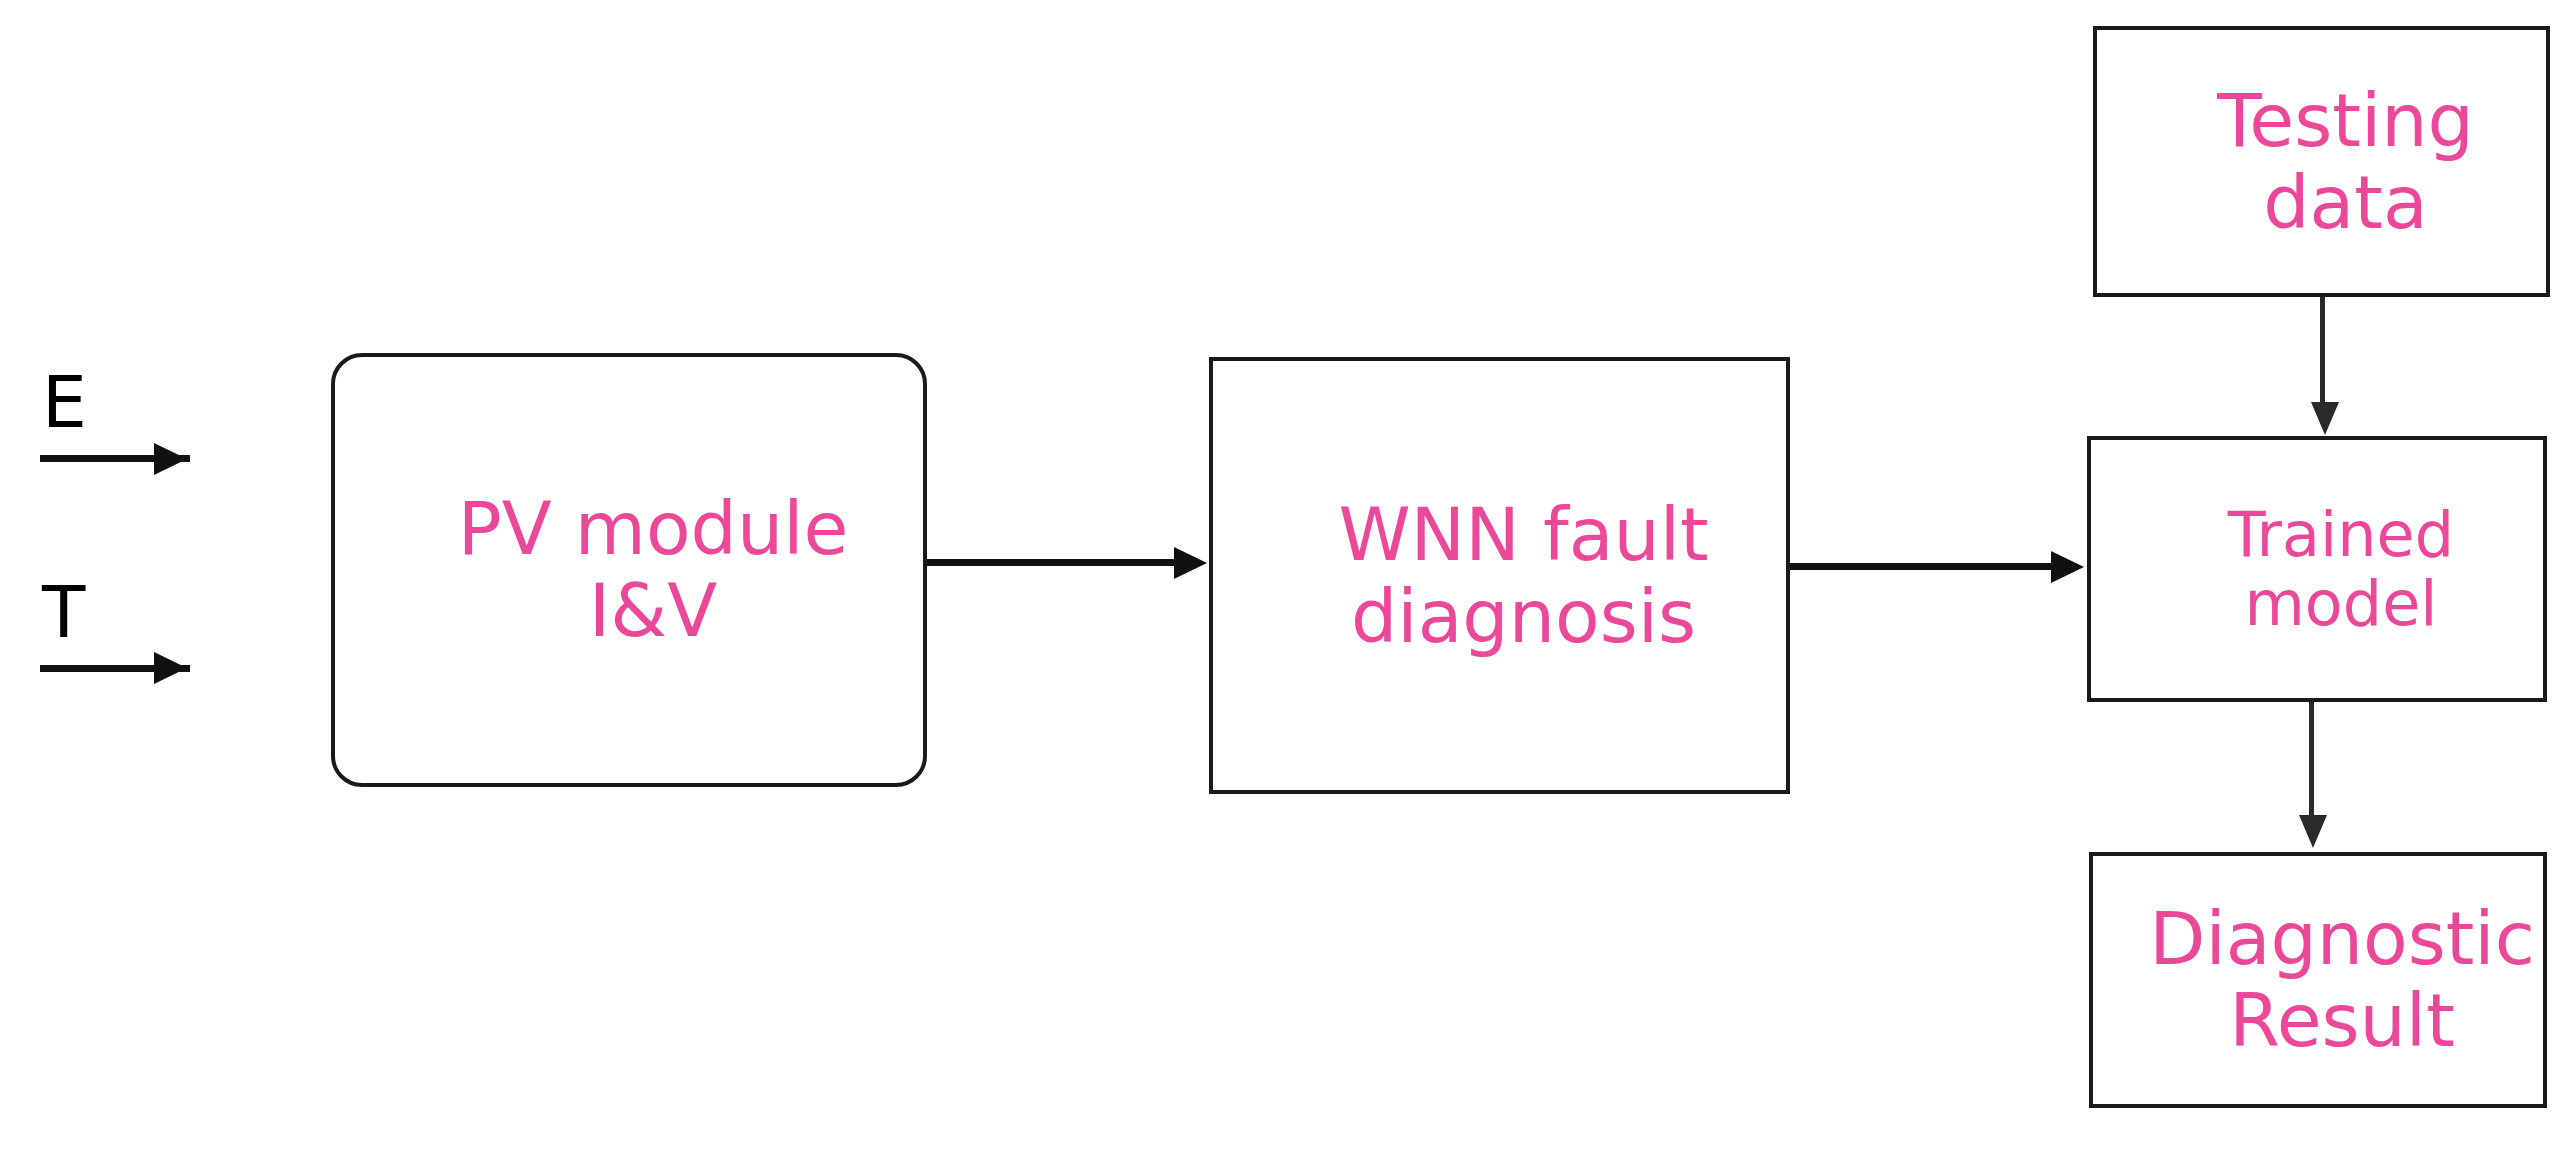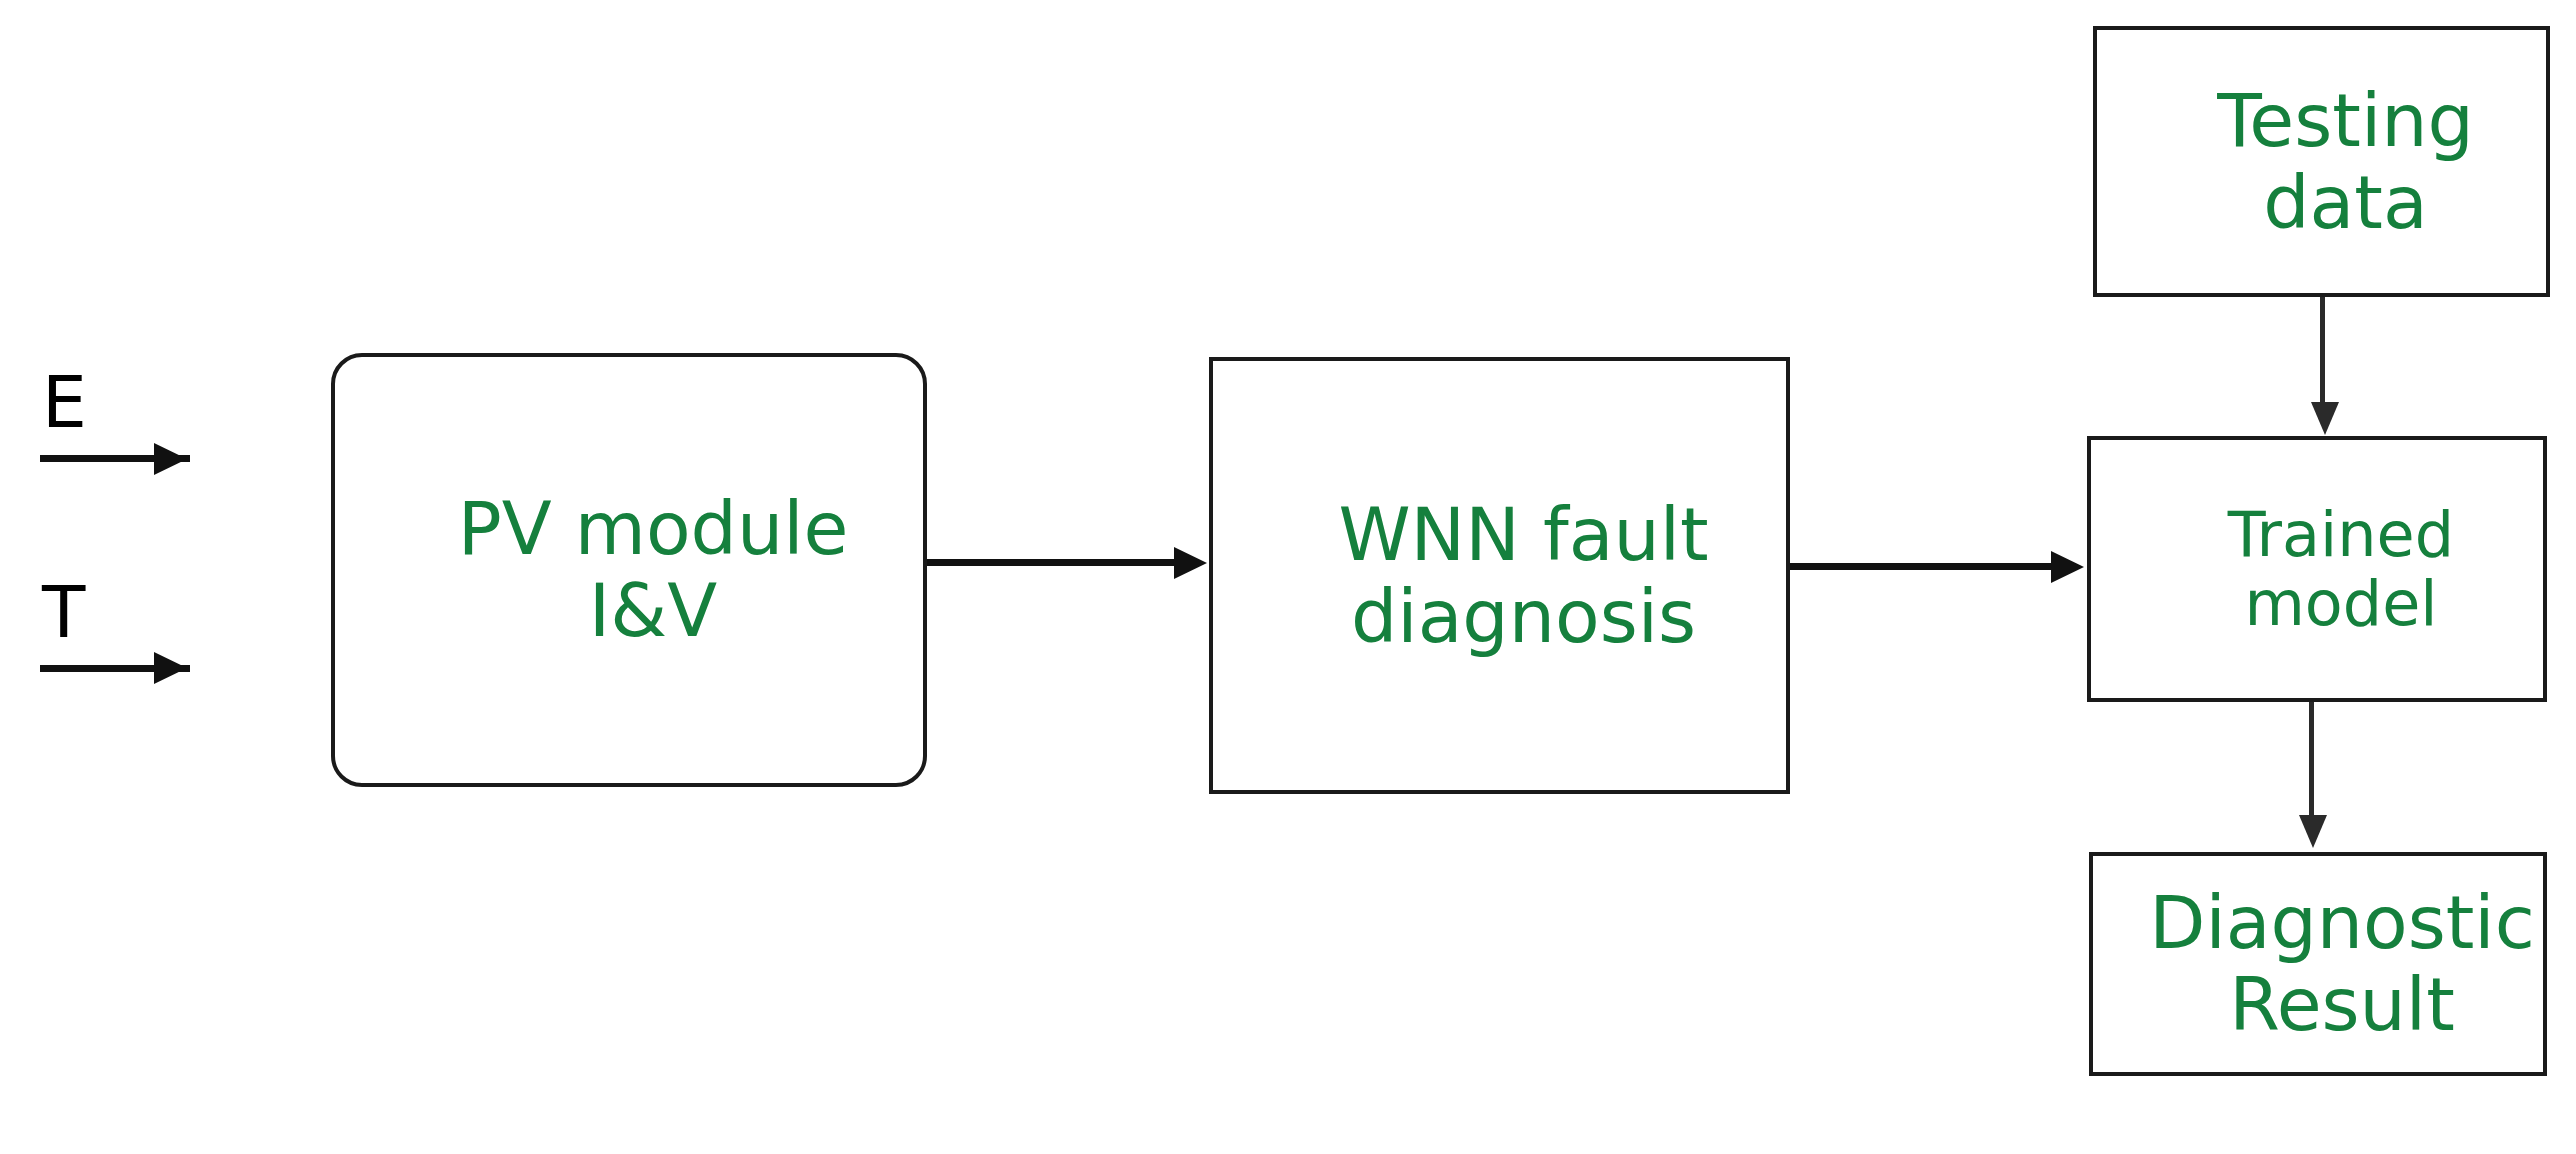--- a/index.html
+++ b/index.html
@@ -17,31 +17,31 @@
   }
   .node {
     position: absolute;
     box-sizing: border-box;
     border: 4.8px solid #1a1a1a;
     background: #ffffff;
     display: flex;
     align-items: center;
     justify-content: center;
     text-align: center;
-    color: #15803d;
+    color: #ec4899;
     line-height: 1.12;
     white-space: pre-line;
     padding-left: 48px;
   }
   
   #node-pv      { left: 331px;  top: 353px;  width: 596px; height: 434px; font-size: 73px; border-radius: 31px; }
   #node-wnn     { left: 1209px; top: 357px;  width: 581px; height: 437px; font-size: 73px; }
   #node-testing { left: 2093px; top: 26px;   width: 457px; height: 271px; font-size: 73px; }
   #node-trained { left: 2087px; top: 436px;  width: 460px; height: 266px; font-size: 62px; }
-  #node-result  { left: 2089px; top: 852px;  width: 458px; height: 224px; font-size: 73px; }
+  #node-result  { left: 2089px; top: 852px;  width: 458px; height: 256px; font-size: 73px; }
 
   
   .label {
     position: absolute;
     color: #000000;
     font-size: 71px;
     line-height: 1;
   }
   #label-e { left: 42px; top: 367px; }
   #label-t { left: 42px; top: 577px; }

